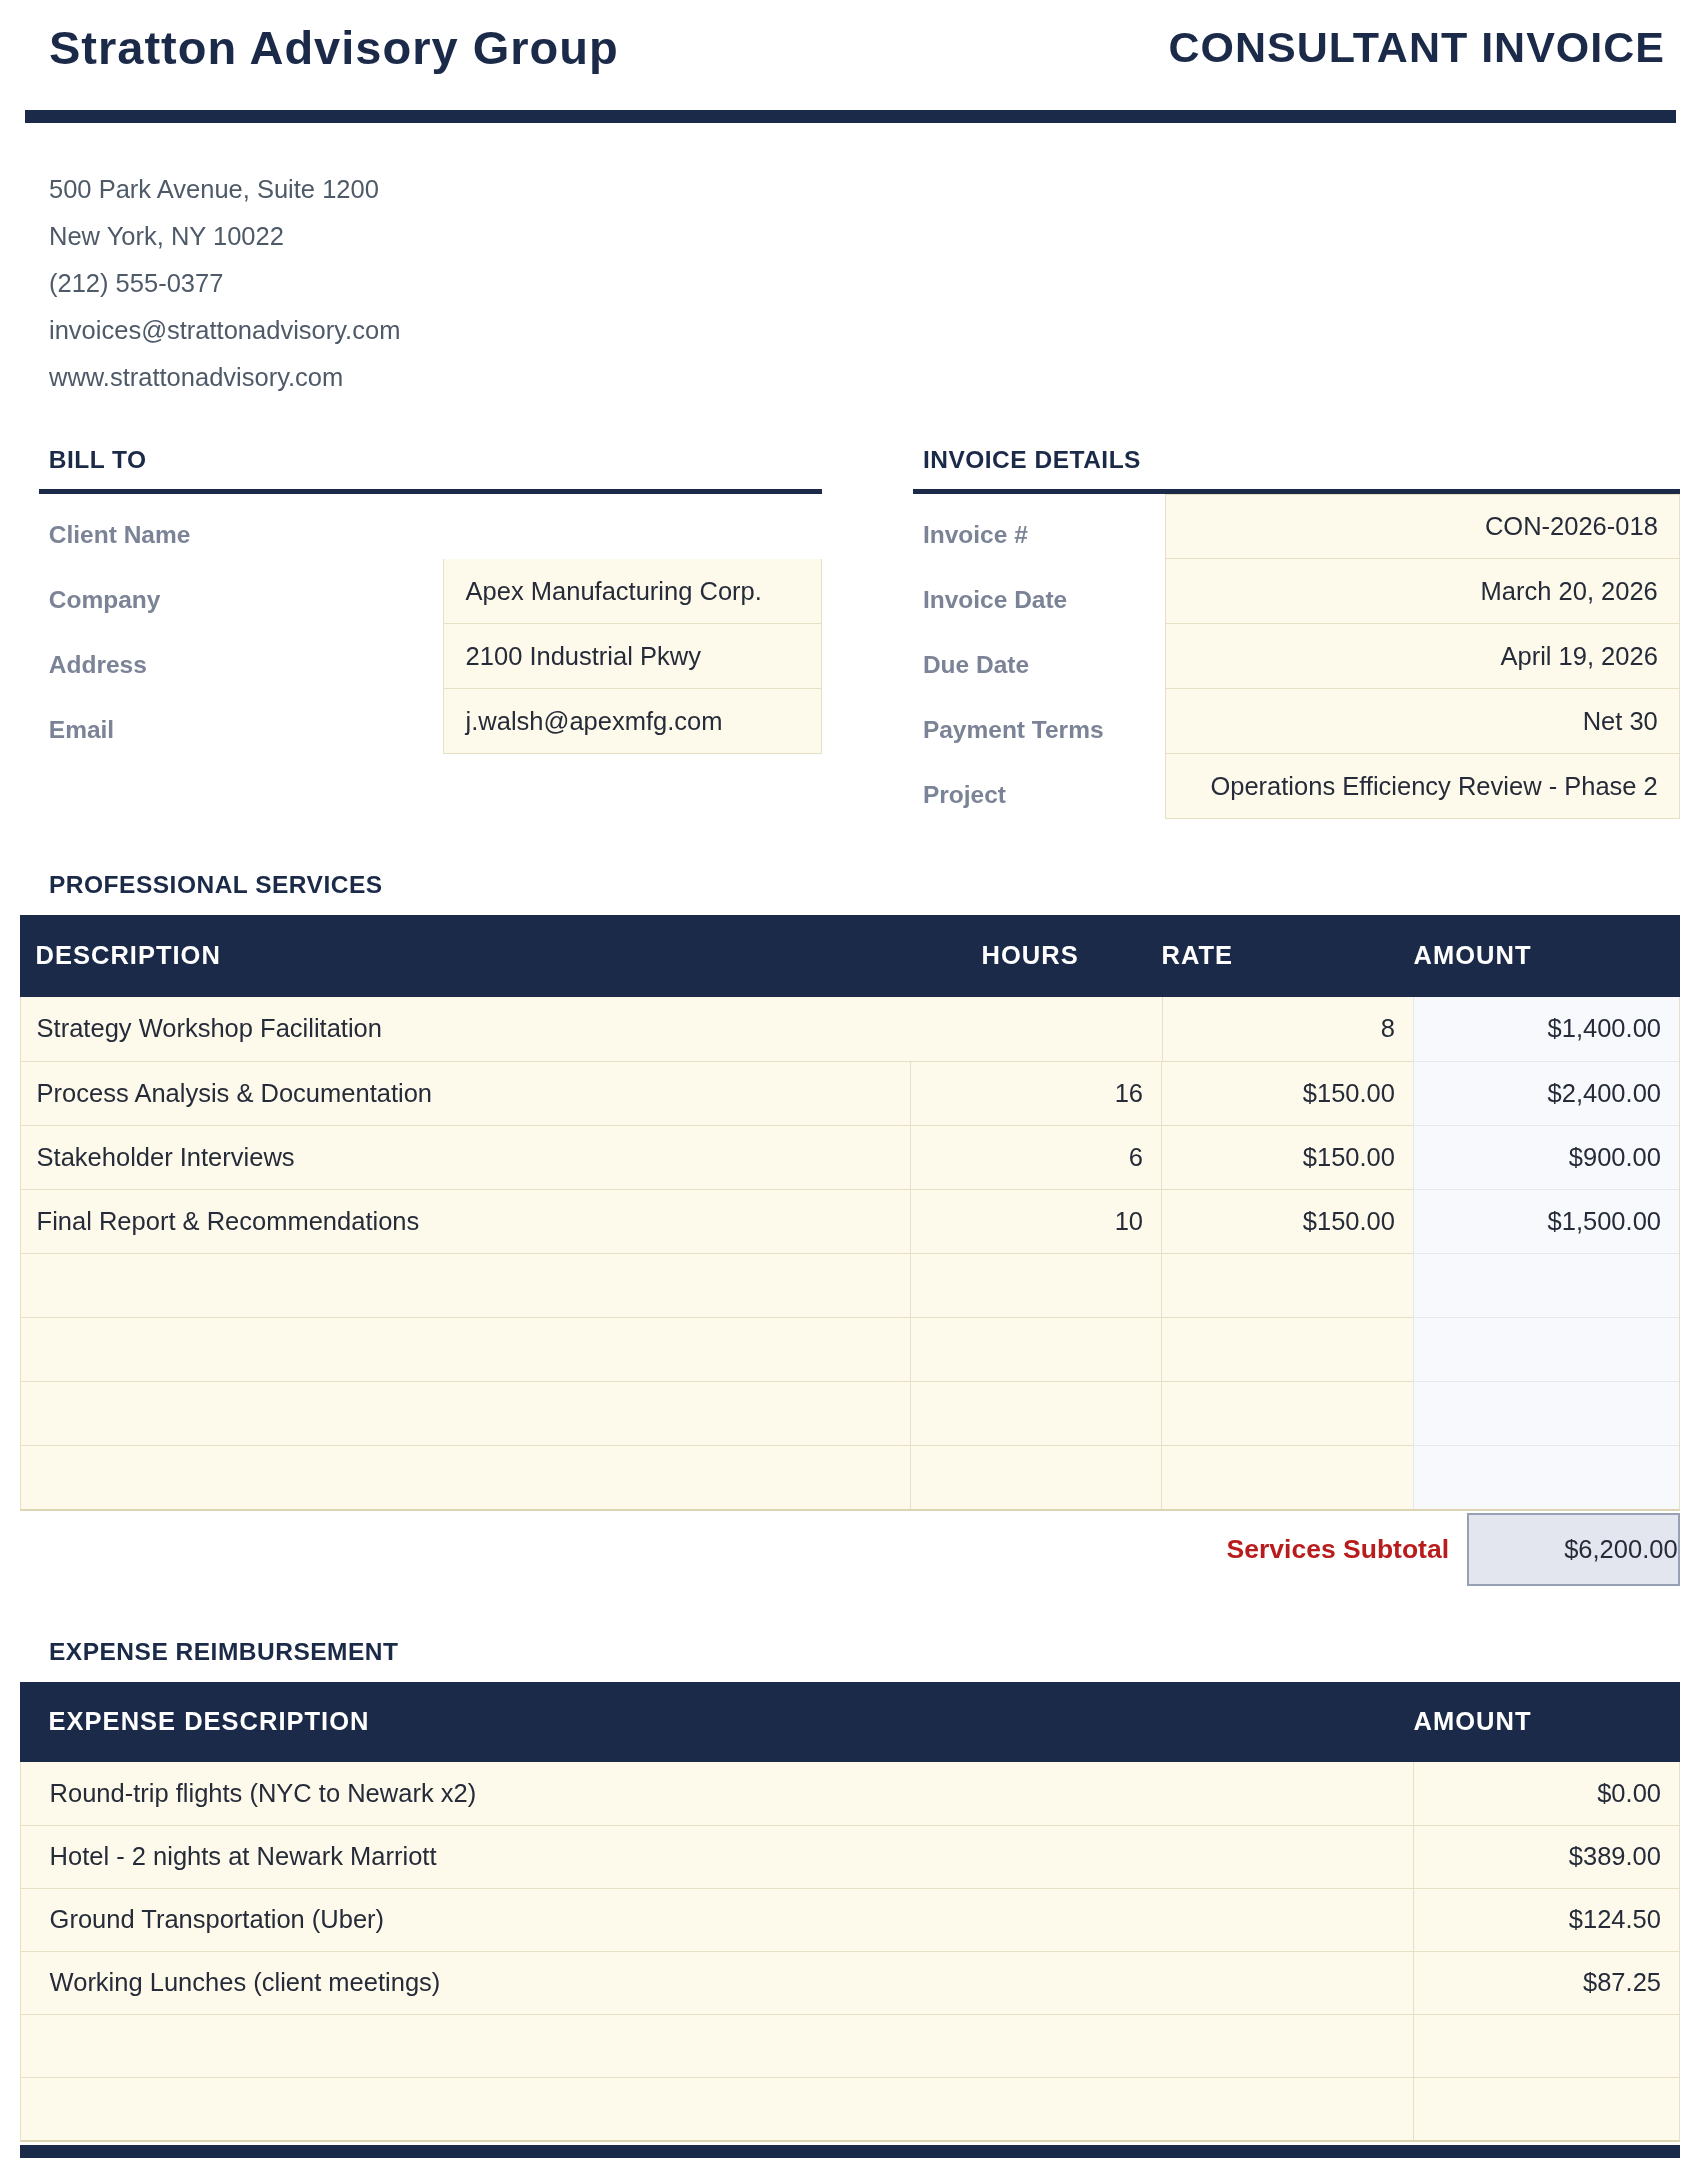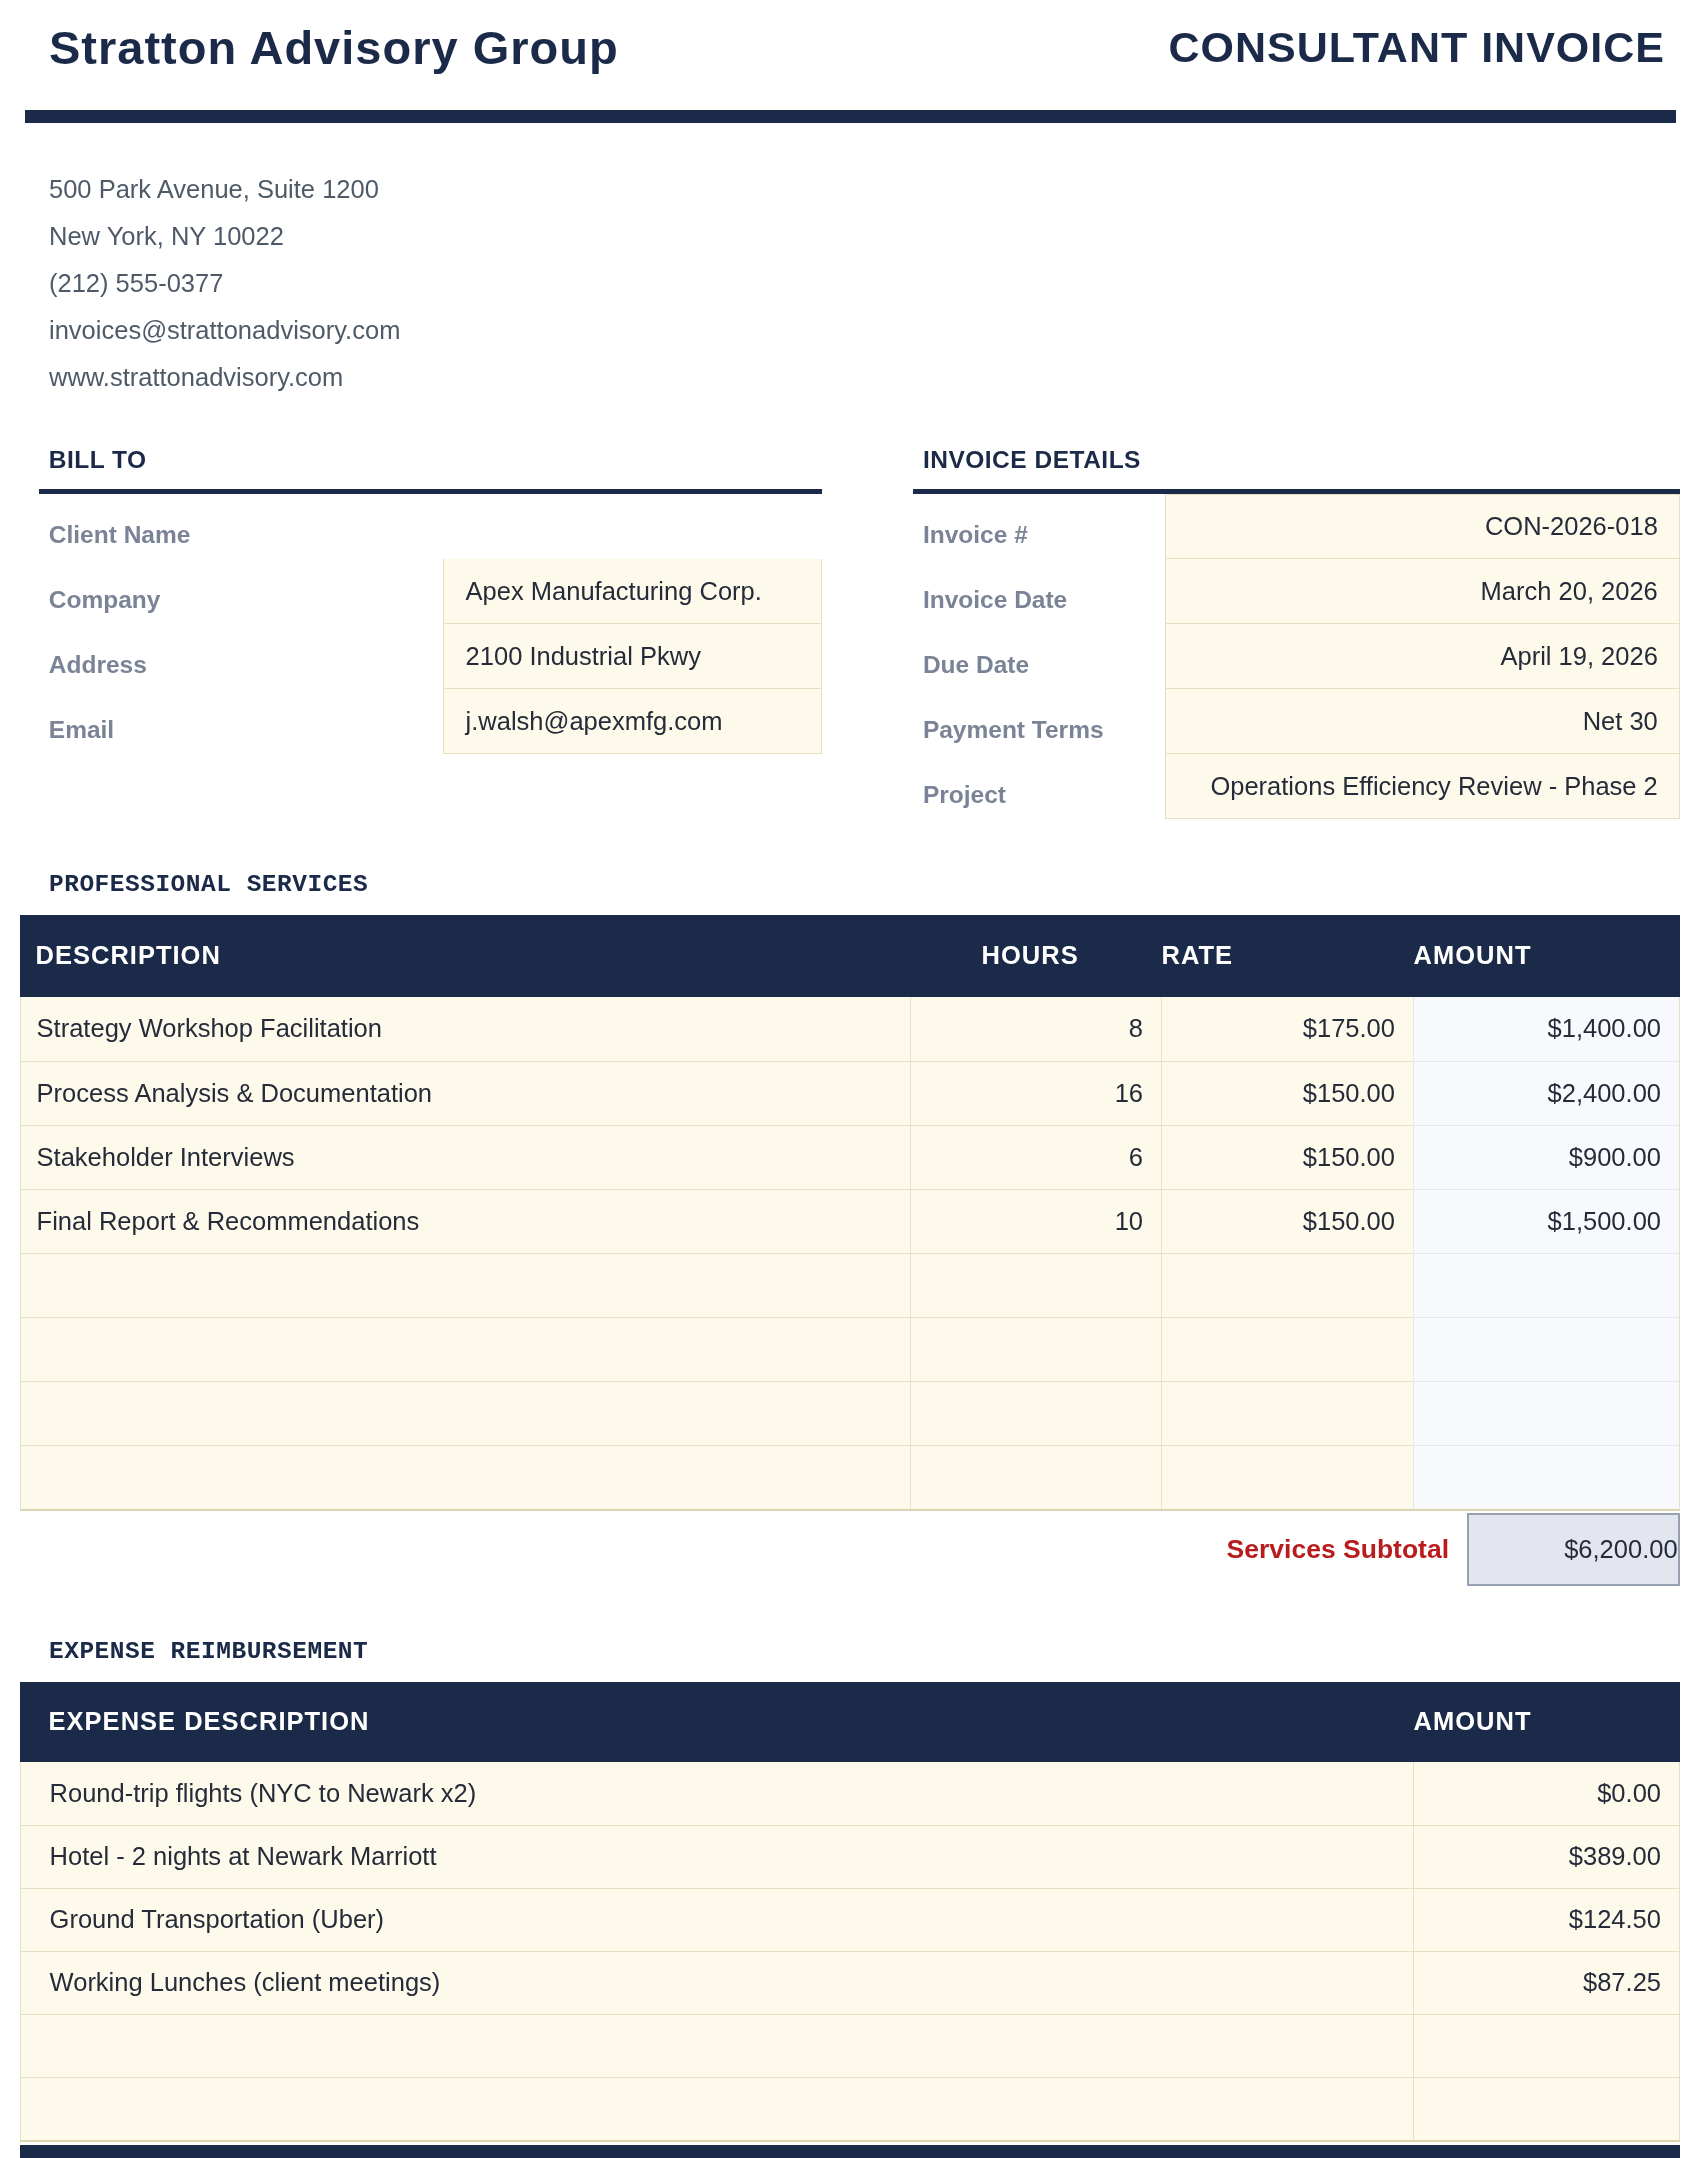--- a/index.html
+++ b/index.html
@@ -33,21 +33,21 @@
   .info-col.left  .ilabel { width: 404px; }
   .info-col.right .ilabel { width: 252px; }
   .ival {
     flex: 1; background: #fefaeb; border: 1px solid #e8e0c4;
     font-size: 25.5px; color: #252b38;
     display: flex; align-items: center; padding: 0 21.6px;
   }
   .info-row + .info-row .ival { border-top: 0; }
   .info-col.right .ival { justify-content: flex-end; text-align: right; }
   
-  .table-sec-title { font-size: 24.5px; font-weight: bold; color: #1b2a48; letter-spacing: 0.5px; margin: 51px 0 0 49px; line-height: 29px; font-family: Liberation Mono, monospace; }
+  .table-sec-title { font-size: 24.5px; font-weight: bold; color: #1b2a48; letter-spacing: 0.5px; margin: 51px 0 0 49px; line-height: 29px; }
   
   .tbl { margin: 15.7px 19.6px 0 19.6px; width: 1660px; }
   .thead { display: flex; background: #1b2a48; align-items: center; color: #ffffff; }
   .svc .thead { height: 82px; }
   .exp .thead { height: 80px; }
   .th { font-size: 25.5px; font-weight: bold; letter-spacing: 1px; }
   .tbody { border: 1px solid #e8e0c4; border-top: 0; border-bottom: 2px solid #ddd4b4; }
   .tr { display: flex; }
   .svc .tr { height: 64px; }
   .exp .tr { height: 63px; }
@@ -153,21 +153,20 @@
   <div class="thead">
     <div class="th c-desc">DESCRIPTION</div>
     <div class="th c-hours">HOURS</div>
     <div class="th c-rate">RATE</div>
     <div class="th c-amount">AMOUNT</div>
   </div>
   <div class="tbody">
     <div class="tr">
       <div class="td c-desc">Strategy Workshop Facilitation</div>
       <div class="td c-hours">8</div>
-      <div class="td c-rate">$175.00</div>
       <div class="td c-amount">$1,400.00</div>
     </div>
     <div class="tr">
       <div class="td c-desc">Process Analysis &amp; Documentation</div>
       <div class="td c-hours">16</div>
       <div class="td c-rate">$150.00</div>
       <div class="td c-amount">$2,400.00</div>
     </div>
     <div class="tr">
       <div class="td c-desc">Stakeholder Interviews</div>

